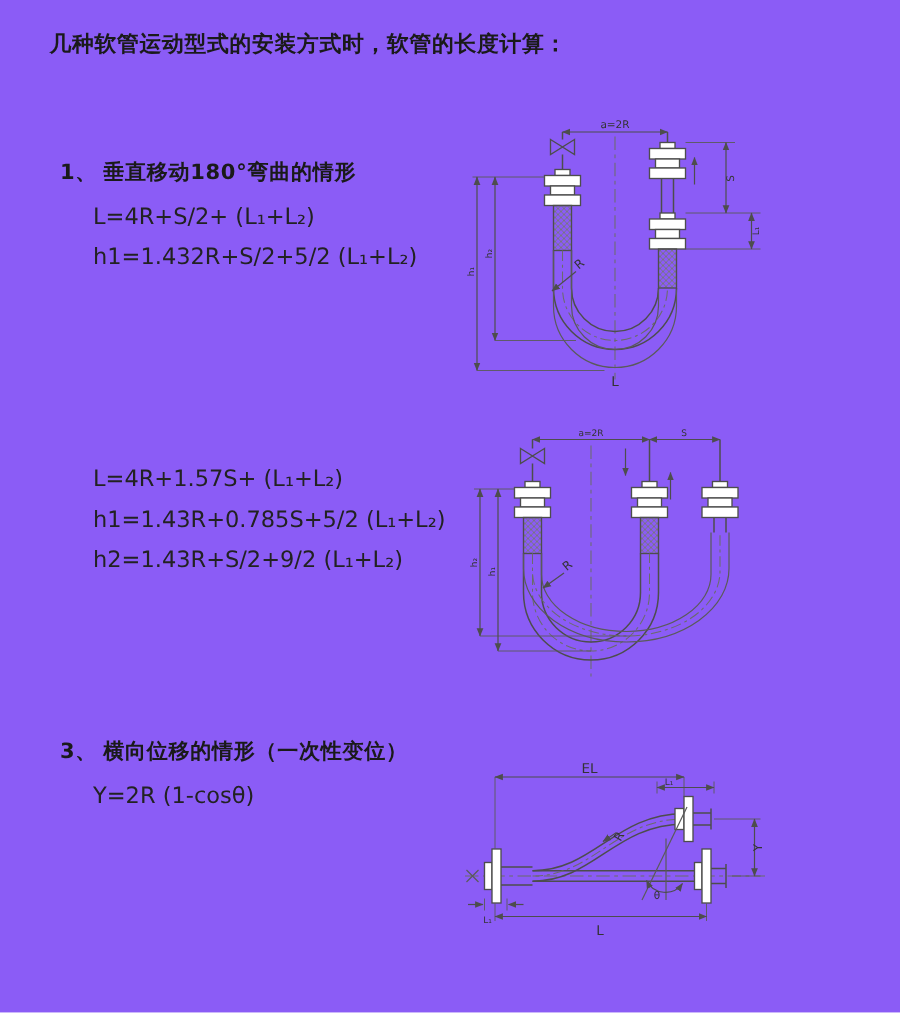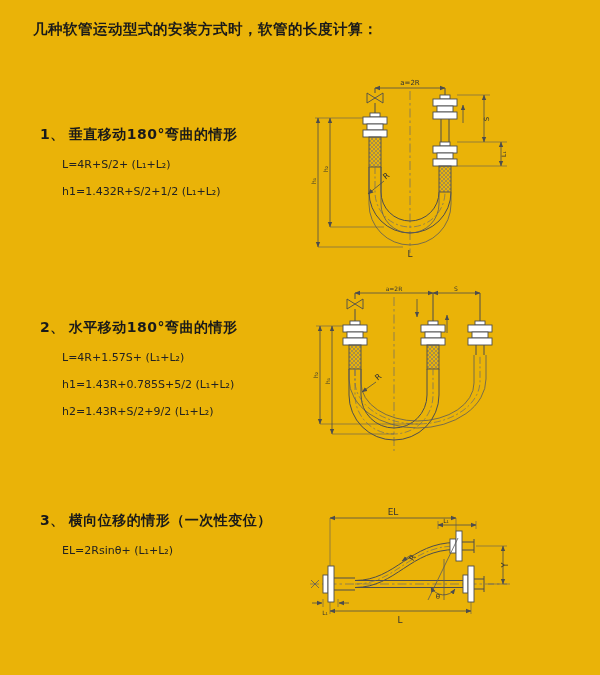--- a/index.html
+++ b/index.html
@@ -1,23 +1,23 @@
 <!DOCTYPE html>
 <html><head>
 <meta charset="utf-8">
 <style>
   html,body{margin:0;padding:0;background:#fff;}
-  .page{position:relative;width:600px;height:675px;background:#eab308;overflow:hidden;
+  .page{position:relative;width:600px;height:675px;background:#8b5cf6;overflow:hidden;
         font-family:"DejaVu Sans","Liberation Sans",sans-serif;color:#1a1a1a;}
   .doc-title{position:absolute;left:33px;top:20px;font-size:14.5px;font-weight:bold;letter-spacing:.5px;white-space:nowrap;}
   .section{position:absolute;left:40px;}
-  .sec-heading{font-size:14px;font-weight:bold;letter-spacing:.5px;white-space:nowrap;margin-top:20px;}
+  .sec-heading{font-size:14px;font-weight:bold;letter-spacing:.5px;white-space:nowrap;}
   .sec-heading .num{margin-right:4px;}
   .formulas{margin:7px 0 0 22px;}
-  .formula{font-size:11px;line-height:27px;height:27px;white-space:nowrap;color:#222;}
+  .formula{font-size:15px;line-height:27px;height:27px;white-space:nowrap;color:#222;}
   .diagram{position:absolute;}
   svg{display:block;}
   .ln{stroke:#4d4d4d;stroke-width:1;fill:none;}
   .thin{stroke:#5a5a5a;stroke-width:.8;fill:none;}
   .cl{stroke:#6b6b6b;stroke-width:.7;fill:none;stroke-dasharray:9 3 2.5 3;}
   .hosedash{stroke:#6b6b6b;stroke-width:.7;fill:none;stroke-dasharray:7 2.5 2 2.5;}
   .dim2{stroke:#4d4d4d;stroke-width:.8;fill:none;marker-start:url(#arr);marker-end:url(#arr);}
   .lead{stroke:#4d4d4d;stroke-width:.8;fill:none;marker-end:url(#arr);}
   .ext{stroke:#5a5a5a;stroke-width:.6;fill:none;}
   .dlabel{fill:#333;font-size:7px;font-family:"DejaVu Sans",sans-serif;}
@@ -54,41 +54,38 @@
   </svg>
 
   <div class="doc-title">几种软管运动型式的安装方式时，软管的长度计算：</div>
 
   <div class="section" style="top:106px">
     <div class="sec-heading">
       <span class="num">1、</span><span>垂直移动180°弯曲的情形</span>
     </div>
     <div class="formulas">
       <div class="formula">L=4R+S/2+ (L₁+L₂)</div>
-      <div class="formula">h1=1.432R+S/2+1/2 (L₁+L₂)</div>
+      <div class="formula">h1=1.432R+S/2+5/2 (L₁+L₂)</div>
     </div>
   </div>
 
   <div class="section" style="top:299px">
-    <div class="sec-heading">
-      <span class="num">2、</span><span>水平移动180°弯曲的情形</span>
-    </div>
     <div class="formulas">
       <div class="formula">L=4R+1.57S+ (L₁+L₂)</div>
       <div class="formula">h1=1.43R+0.785S+5/2 (L₁+L₂)</div>
       <div class="formula">h2=1.43R+S/2+9/2 (L₁+L₂)</div>
     </div>
   </div>
 
   <div class="section" style="top:492px">
     <div class="sec-heading">
       <span class="num">3、</span><span>横向位移的情形（一次性变位）</span>
     </div>
     <div class="formulas">
-      <div class="formula">EL=2Rsinθ+ (L₁+L₂)</div>
+      <div class="formula">Y=2R (1-cosθ)</div>
     </div>
   </div>
 
   <div class="diagram" style="left:308px;top:75px">
     <svg width="287" height="185" viewBox="0 0 287 185">
 
       <path class="cl" d="M102,16 V178"></path>
 
       <path class="dim2" d="M67,13 H137"></path>
       <text class="dlabel" x="102" y="10" text-anchor="middle">a=2R</text>

